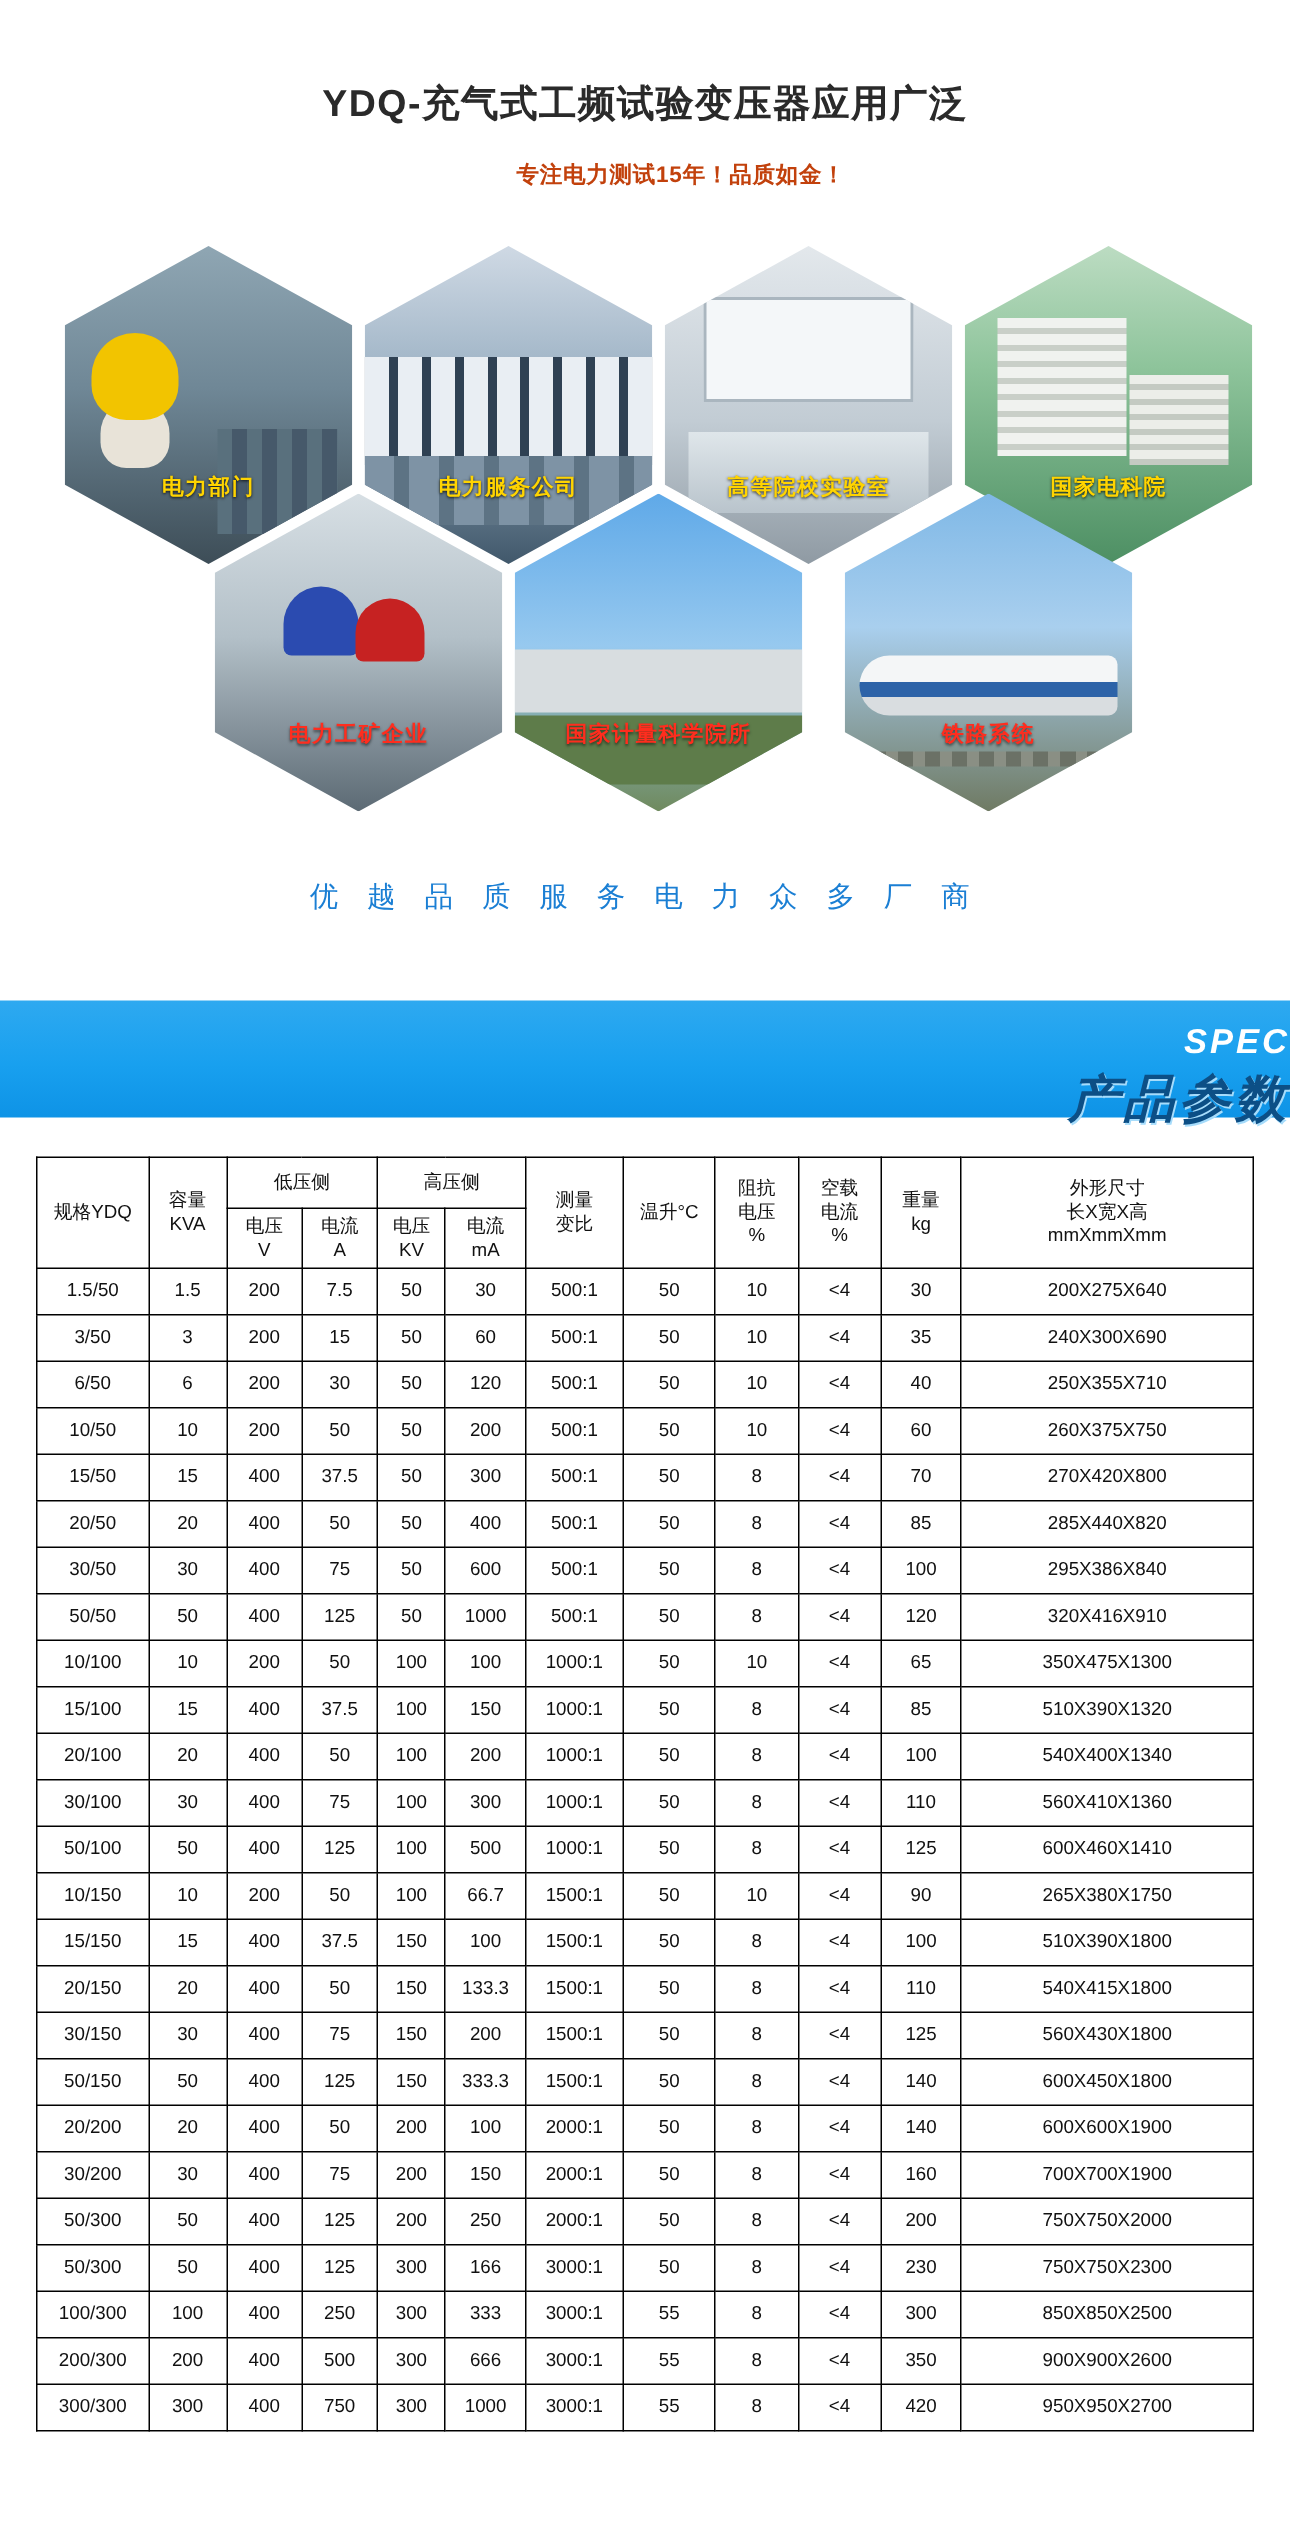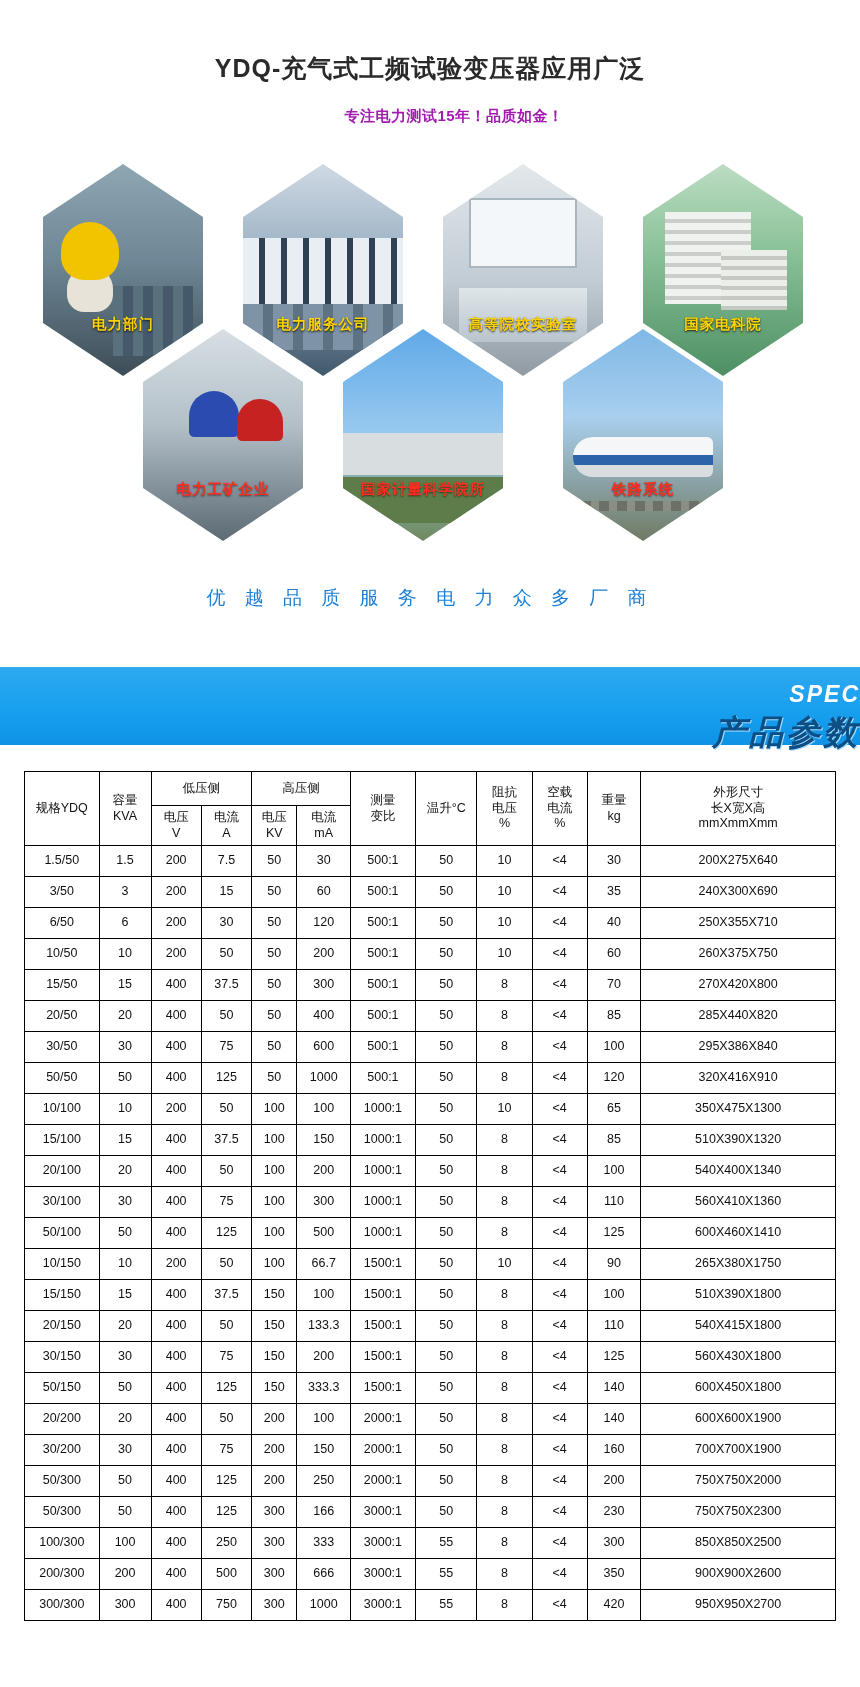--- a/index.html
+++ b/index.html
@@ -22,35 +22,35 @@
   .hero-title {
     font-size: 25px;
     font-weight: bold;
     color: #2a2a2a;
     letter-spacing: 1px;
   }
   .hero-sub {
     margin-top: 22px;
     font-size: 15px;
     font-weight: bold;
-    color: #a21caf;
+    color: #c2410c;
     letter-spacing: 0.5px;
     padding-left: 48px;
   }
 
   
   .hex-wrap {
     position: relative;
     width: 790px;
     height: 400px;
     margin: 28px auto 0 auto;
   }
   .hex {
     position: absolute;
-    width: 160px;
+    width: 192px;
     height: 212px;
     -webkit-clip-path: polygon(50% 0%, 100% 25%, 100% 75%, 50% 100%, 0% 75%, 0% 25%);
     clip-path: polygon(50% 0%, 100% 25%, 100% 75%, 50% 100%, 0% 75%, 0% 25%);
     overflow: hidden;
   }
   .hex .art { position: absolute; inset: 0; }
   .hex .cap {
     position: absolute;
     left: 0; right: 0;
     bottom: 42px;

